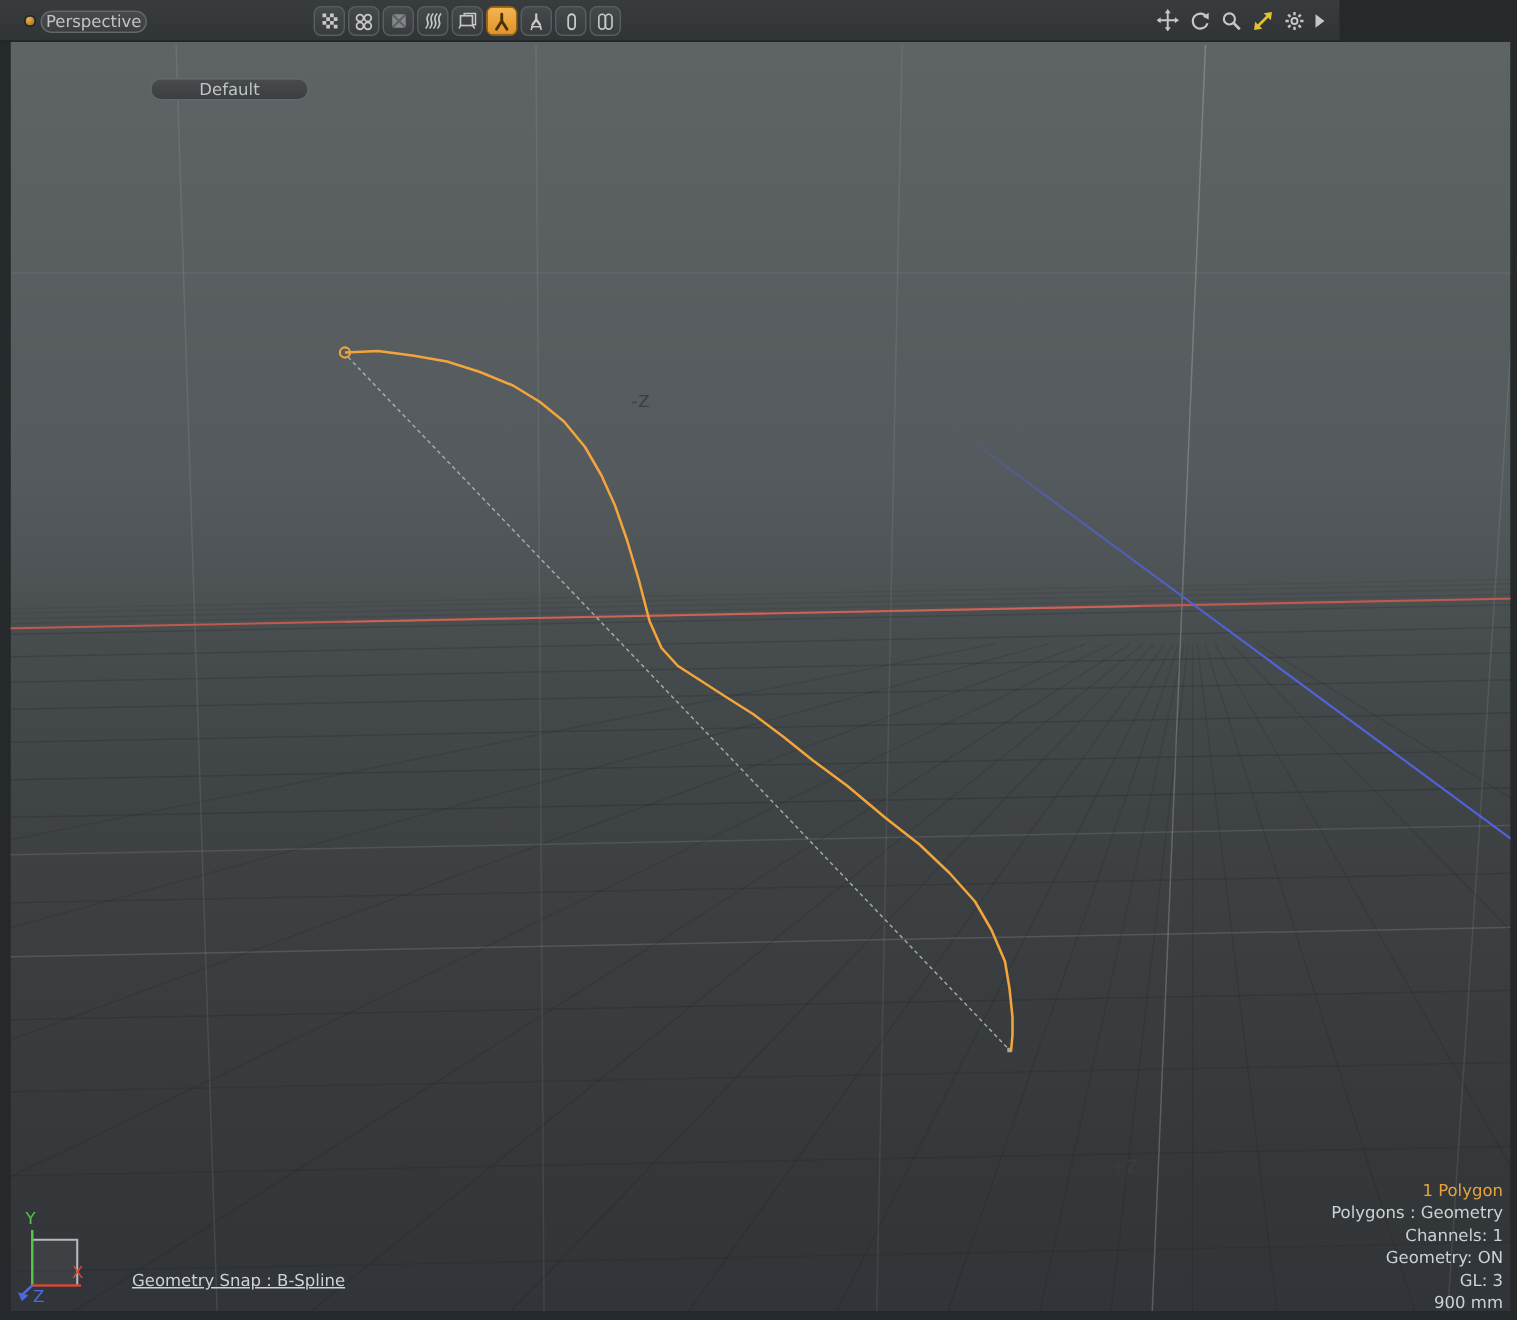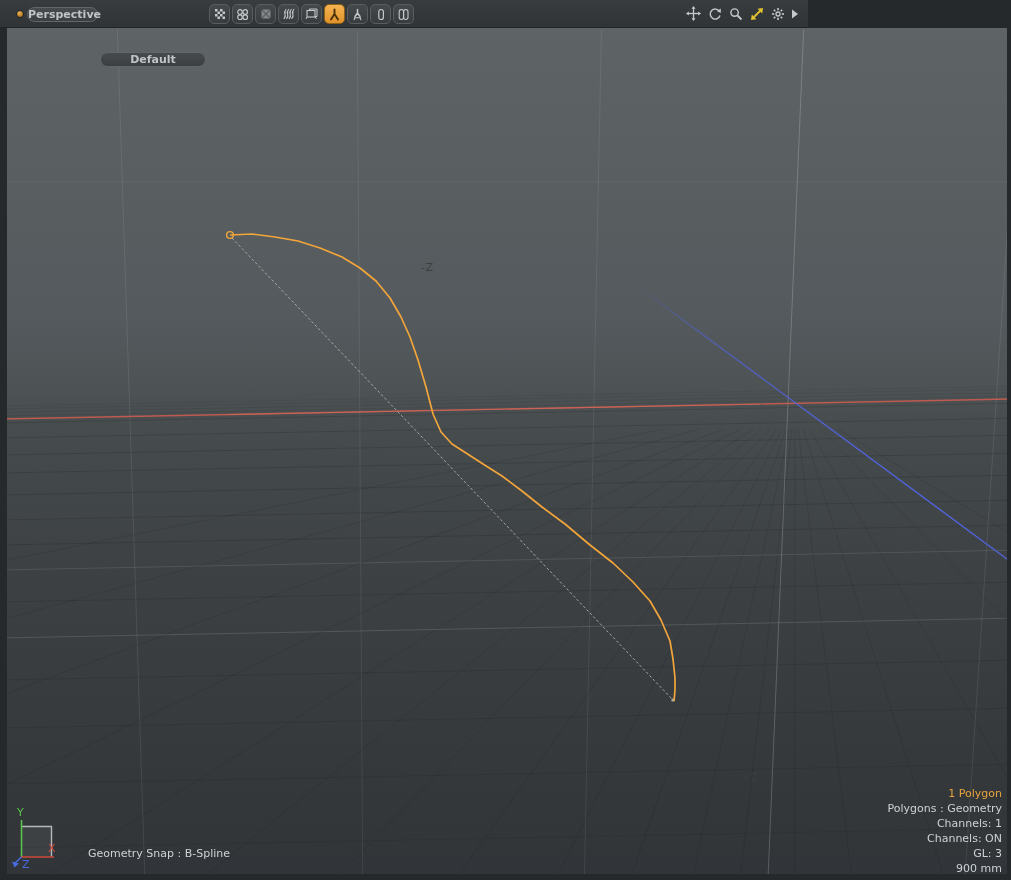--- a/index.html
+++ b/index.html
@@ -14,42 +14,42 @@
       #43484b 52%, #3d4144 64%, #383c3f 78%, #333739 92%, #313539 100%);}
   #scene-svg{position:absolute;left:0;top:0;width:1011px;height:880px;}
 
   
   .edge{position:absolute;background:#26292b;}
   .edge-left{left:0;top:28px;width:7px;height:852px;}
   .edge-right{left:1007px;top:28px;width:4px;height:852px;}
   .edge-bottom{left:0;top:874px;width:1011px;height:6px;}
 
   
-  .toolbar{position:absolute;left:0;top:0;width:808px;height:28px;
+  .toolbar{position:absolute;left:0;top:0;width:893px;height:28px;
     background:linear-gradient(#383c3f,#303436);border-bottom:1px solid #222527;
-    box-sizing:border-box;font-weight:bold;}
+    box-sizing:border-box;}
   .tb-dot{position:absolute;left:16px;top:10px;width:8px;height:8px;border-radius:50%;
     background:radial-gradient(circle at 35% 30%,#e8b25a,#b97c22 70%);
     border:1px solid #1f2325;box-sizing:border-box;}
   .pill{position:absolute;top:7px;height:15px;border-radius:8px;
     border:1px solid #62676a;background:linear-gradient(#474b4e,#3b3f42);
     color:#c0c4c6;font-size:11px;line-height:14px;text-align:center;box-sizing:border-box;}
   .pill-perspective{left:27px;width:71px;}
   .pill-default{left:100px;width:106px;margin-top:45px;}
   .btnrow{position:absolute;left:209px;top:4px;display:flex;gap:2px;}
   .ibtn{width:21px;height:20px;border-radius:5px;border:1px solid #585d60;
     background:linear-gradient(#45494c,#383c3f);display:flex;align-items:center;
     justify-content:center;box-sizing:border-box;}
   .ibtn.active{background:linear-gradient(#f4b452,#e0922a);border-color:#8f6316;}
   .navrow{position:absolute;right:8px;top:5px;display:flex;gap:4px;align-items:center;}
   .nbtn{width:17px;height:17px;display:flex;align-items:center;justify-content:center;}
 
   
   .hud-label{position:absolute;font-size:11px;color:#3a3e41;letter-spacing:0.5px;}
-  .snap-text{position:absolute;left:88px;top:847px;font-size:11px;color:#cdd2d5;}
+  .snap-text{position:absolute;left:88px;top:847px;font-size:11px;color:#cdd2d5;text-decoration:underline;}
   .status{position:absolute;right:9px;top:786px;text-align:right;font-size:11px;
     line-height:15px;color:#ccd2d5;}
   .status .hl{color:#e8a33c;}
   .gizmo{position:absolute;left:8px;top:804px;}
 </style>
 </head>
 <body>
 
 <div class="app">
 
@@ -129,21 +129,21 @@
     <text x="40" y="48" font-size="11" fill="#d24a3c">X</text>
     <text x="14" y="64" font-size="11" fill="#4a6ae0">Z</text>
   </svg>
 
   <div class="snap-text">Geometry Snap : B-Spline</div>
 
   <div class="status">
     <div class="hl">1 Polygon</div>
     <div>Polygons : Geometry</div>
     <div>Channels: 1</div>
-    <div>Channels: ON</div>
+    <div>Geometry: ON</div>
     <div>GL: 3</div>
     <div>900 mm</div>
   </div>
 
   <div class="edge edge-left"></div>
   <div class="edge edge-right"></div>
   <div class="edge edge-bottom"></div>
 
   <div class="toolbar">
     <div class="tb-dot"></div>

